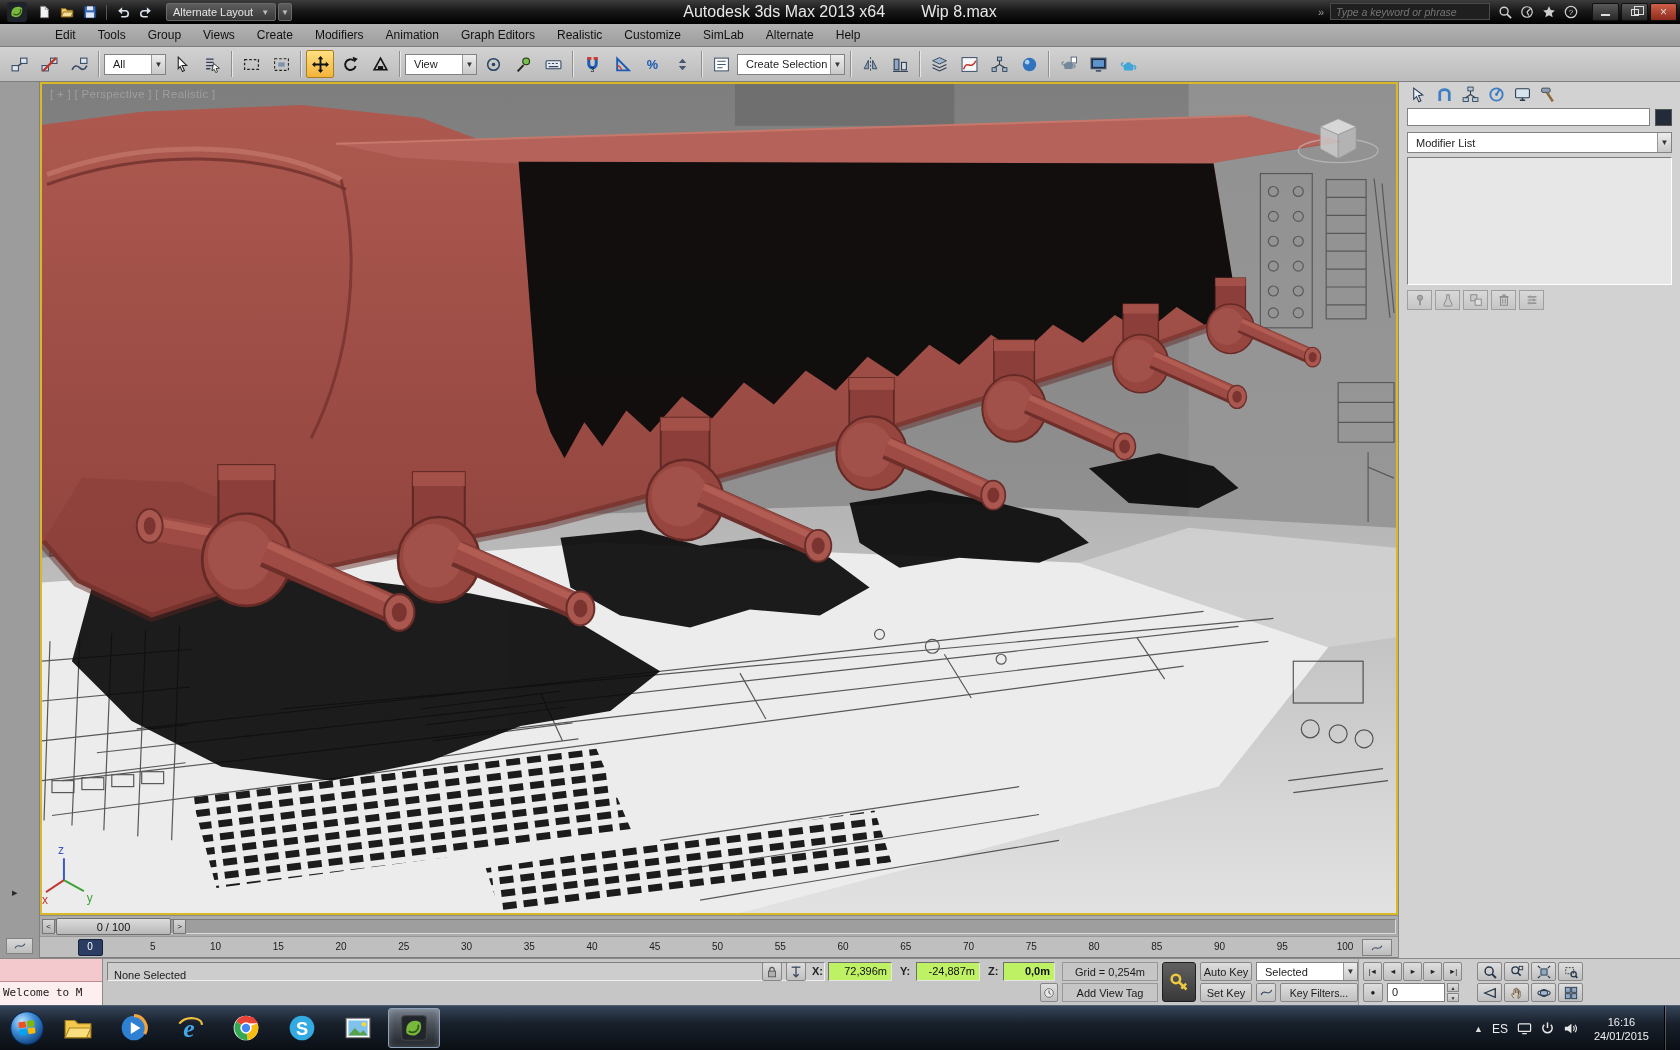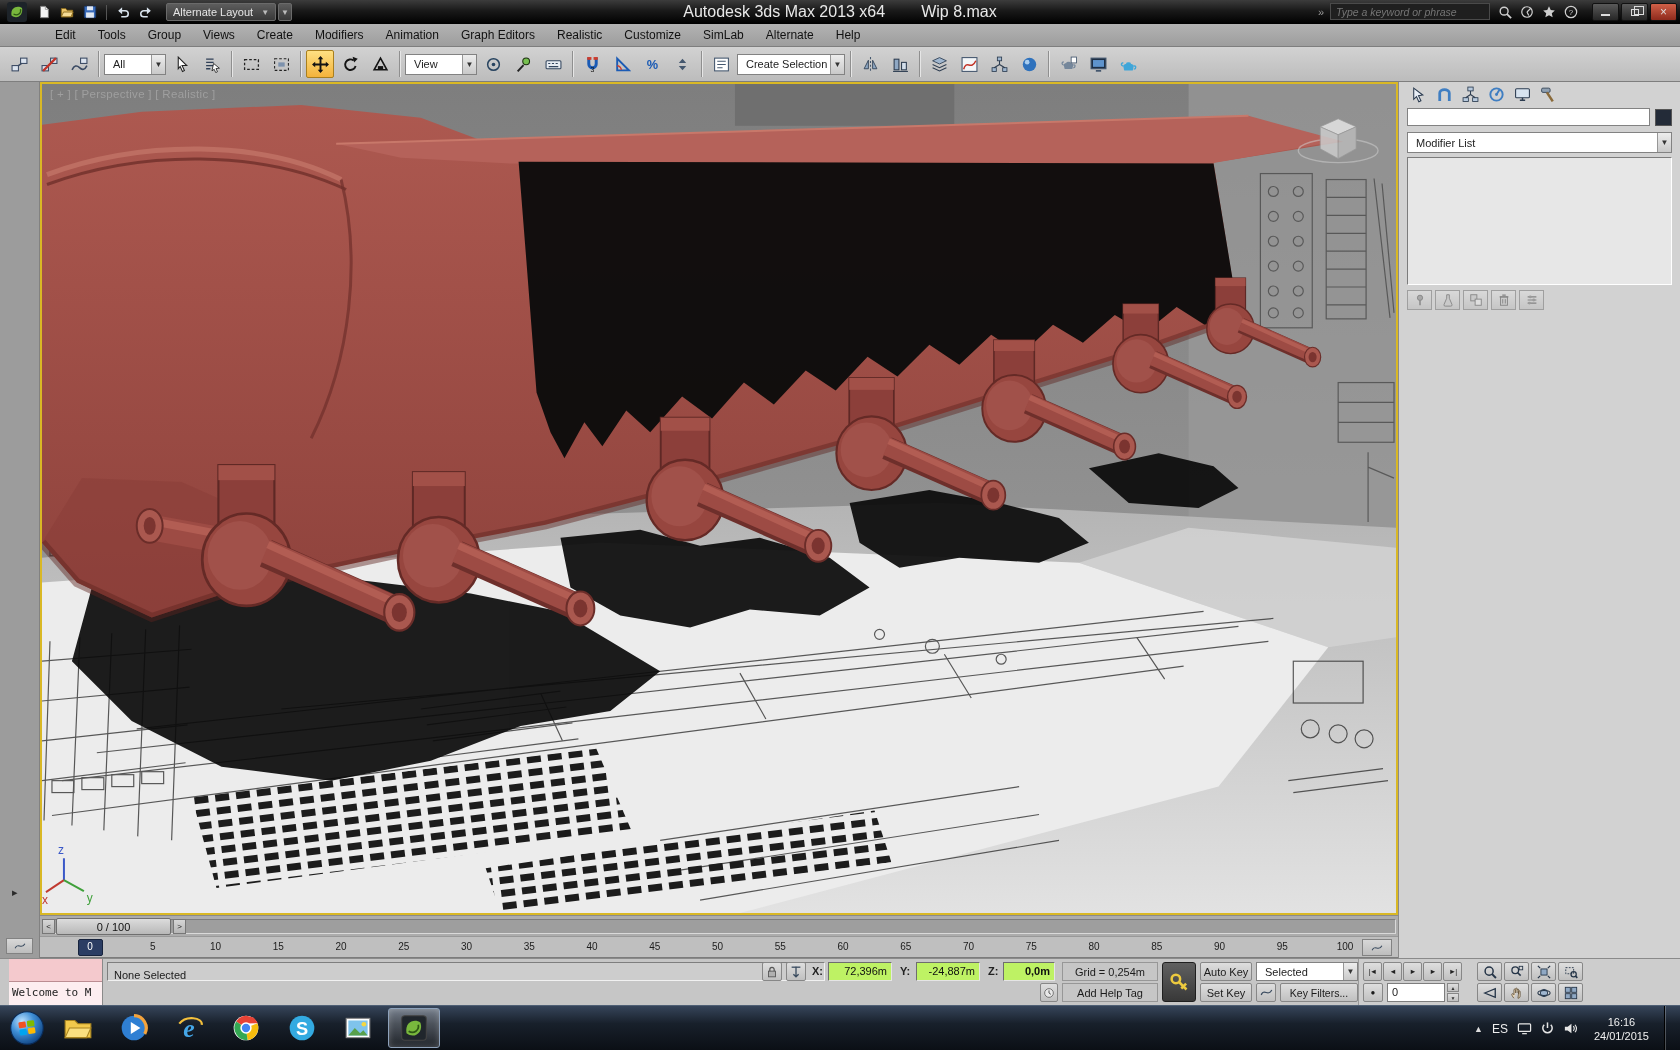--- a/index.html
+++ b/index.html
@@ -100,21 +100,21 @@
   .tb-marker { position:absolute; left:38px; top:2px; width:25px; height:17px; background:#2b3d63;
     border:1px solid #17233d; border-radius:2px; }
   .tick { position:absolute; top:4px; width:24px; text-align:center; font-size:10px; color:#1c1c1c; }
   .tick0 { color:#fff; z-index:2; }
   .tbr-btn { position:absolute; right:6px; top:2px; width:30px; height:17px;
     background:linear-gradient(#d8d8d8,#bdbdbd); border:1px solid #828282; display:flex; align-items:center; justify-content:center; }
 
   
   .status-bar { position:absolute; left:0; top:958px; width:1680px; height:47px; background:#c6c6c6;
     border-top:1px solid #8a8a8a; font-size:11px; color:#1b1b1b; }
-  .listener { position:absolute; left:0; top:0; width:103px; height:47px; border-right:1px solid #8a8a8a;padding-left:9px; }
+  .listener { position:absolute; left:0; top:0; width:103px; height:47px; border-right:1px solid #8a8a8a; }
   .listener .macro { height:23px; background:#f4c9cd; border-bottom:1px solid #bb8d92; }
   .listener .mini { height:23px; background:#fdeef0; font-family:"DejaVu Sans Mono", monospace;
     font-size:11px; color:#222; padding:4px 0 0 3px; white-space:nowrap; overflow:hidden; }
   .sunken { background:#cdcdcd; border-top:1px solid #7e7e7e; border-left:1px solid #7e7e7e;
     border-bottom:1px solid #f1f1f1; border-right:1px solid #f1f1f1; }
   .raised { background:linear-gradient(#dedede,#c0c0c0); border:1px solid #878787; border-radius:2px;
     display:flex; align-items:center; justify-content:center; }
   .none-sel { position:absolute; left:107px; top:3px; width:718px; height:19px; padding:6px 6px; }
   .prompt { position:absolute; left:107px; top:24px; width:930px; height:19px; padding:2px 6px; }
   .sb-ico { position:absolute; width:20px; height:19px; display:flex; align-items:center; justify-content:center; }
@@ -752,21 +752,21 @@
     <span class="coord-lab" style="left:988px;">Z:</span>
     <span class="coord-field" style="left:1003px; width:52px;font-weight:bold;">0,0m</span>
 
     <span class="grid-box">Grid = 0,254m</span>
     <span class="sb-ico raised" style="left:1040px; top:24px; width:18px;">
       <svg viewBox="0 0 16 16" width="12" height="12">
           <circle cx="8" cy="8" r="5.8" fill="#e8e8e8" stroke="#555"></circle>
           <path d="M8 4.5V8l2.5 1.8" fill="none" stroke="#555" stroke-width="1.3"></path>
         </svg>
     </span>
-    <span class="timetag-box">Add Help Tag</span>
+    <span class="timetag-box">Add View Tag</span>
 
     <span class="key-big">
       <svg viewBox="0 0 16 16" width="20" height="20">
           <circle cx="5.5" cy="5.5" r="3.4" fill="none" stroke="#ecc93e" stroke-width="2"></circle>
           <path d="M8 8l6 6M11.5 11.5l2.2-2.2M9.8 13.2l2.2-2.2" stroke="#ecc93e" stroke-width="2" fill="none"></path>
         </svg>
     </span>
     <span class="autokey raised">Auto Key</span>
     <span class="setkey raised">Set Key</span>
     <span class="sel-dd tb-combo" style="position:absolute;">

